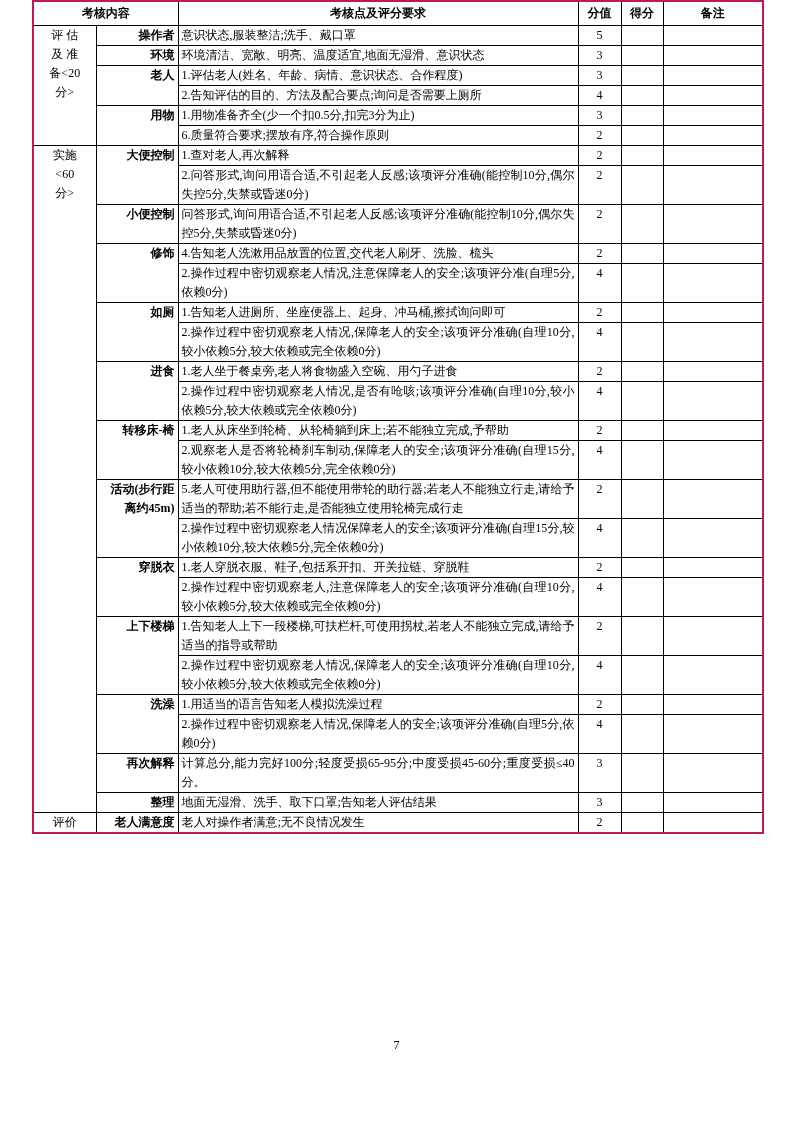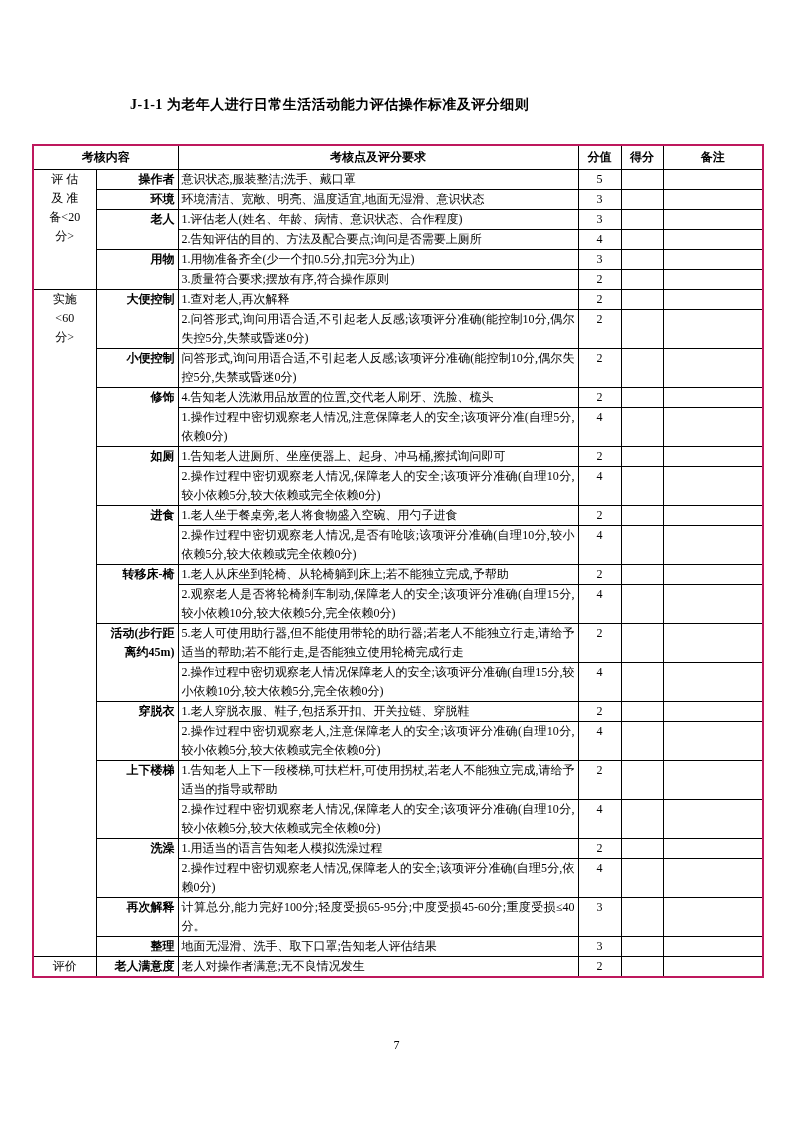--- a/index.html
+++ b/index.html
@@ -65,21 +65,20 @@
     right: 0;
     top: 1038px;
     text-align: center;
     font-size: 12px;
   }
 </style>
 </head>
 <body>
 
 <div class="page">
-  <div class="title">J-1-1 为老年人进行日常生活活动能力评估操作标准及评分细则</div>
 
   <table class="grid">
     <colgroup>
       <col style="width:63px">
       <col style="width:82px">
       <col style="width:400px">
       <col style="width:43px">
       <col style="width:42px">
       <col style="width:100px">
     </colgroup>
@@ -125,21 +124,21 @@
           <td class="blank"></td>
         </tr>
         <tr>
           <td class="item" rowspan="2">用物</td>
           <td class="req">1.用物准备齐全(少一个扣0.5分,扣完3分为止)</td>
           <td class="score">3</td>
           <td class="blank"></td>
           <td class="blank"></td>
         </tr>
         <tr>
-          <td class="req">3.质量符合要求;摆放有序,符合操作原则</td>
+          <td class="req">6.质量符合要求;摆放有序,符合操作原则</td>
           <td class="score">2</td>
           <td class="blank"></td>
           <td class="blank"></td>
         </tr>
         <tr>
           <td class="group" rowspan="21">实施
 &lt;60
 分&gt;</td>
           <td class="item" rowspan="2">大便控制</td>
           <td class="req">1.查对老人,再次解释</td>
@@ -161,21 +160,21 @@
           <td class="blank"></td>
         </tr>
         <tr>
           <td class="item" rowspan="2">修饰</td>
           <td class="req">4.告知老人洗漱用品放置的位置,交代老人刷牙、洗脸、梳头</td>
           <td class="score">2</td>
           <td class="blank"></td>
           <td class="blank"></td>
         </tr>
         <tr>
-          <td class="req">1.操作过程中密切观察老人情况,注意保障老人的安全;该项评分准(自理5分,依赖0分)</td>
+          <td class="req">2.操作过程中密切观察老人情况,注意保障老人的安全;该项评分准(自理5分,依赖0分)</td>
           <td class="score">4</td>
           <td class="blank"></td>
           <td class="blank"></td>
         </tr>
         <tr>
           <td class="item" rowspan="2">如厕</td>
           <td class="req">1.告知老人进厕所、坐座便器上、起身、冲马桶,擦拭询问即可</td>
           <td class="score">2</td>
           <td class="blank"></td>
           <td class="blank"></td>

